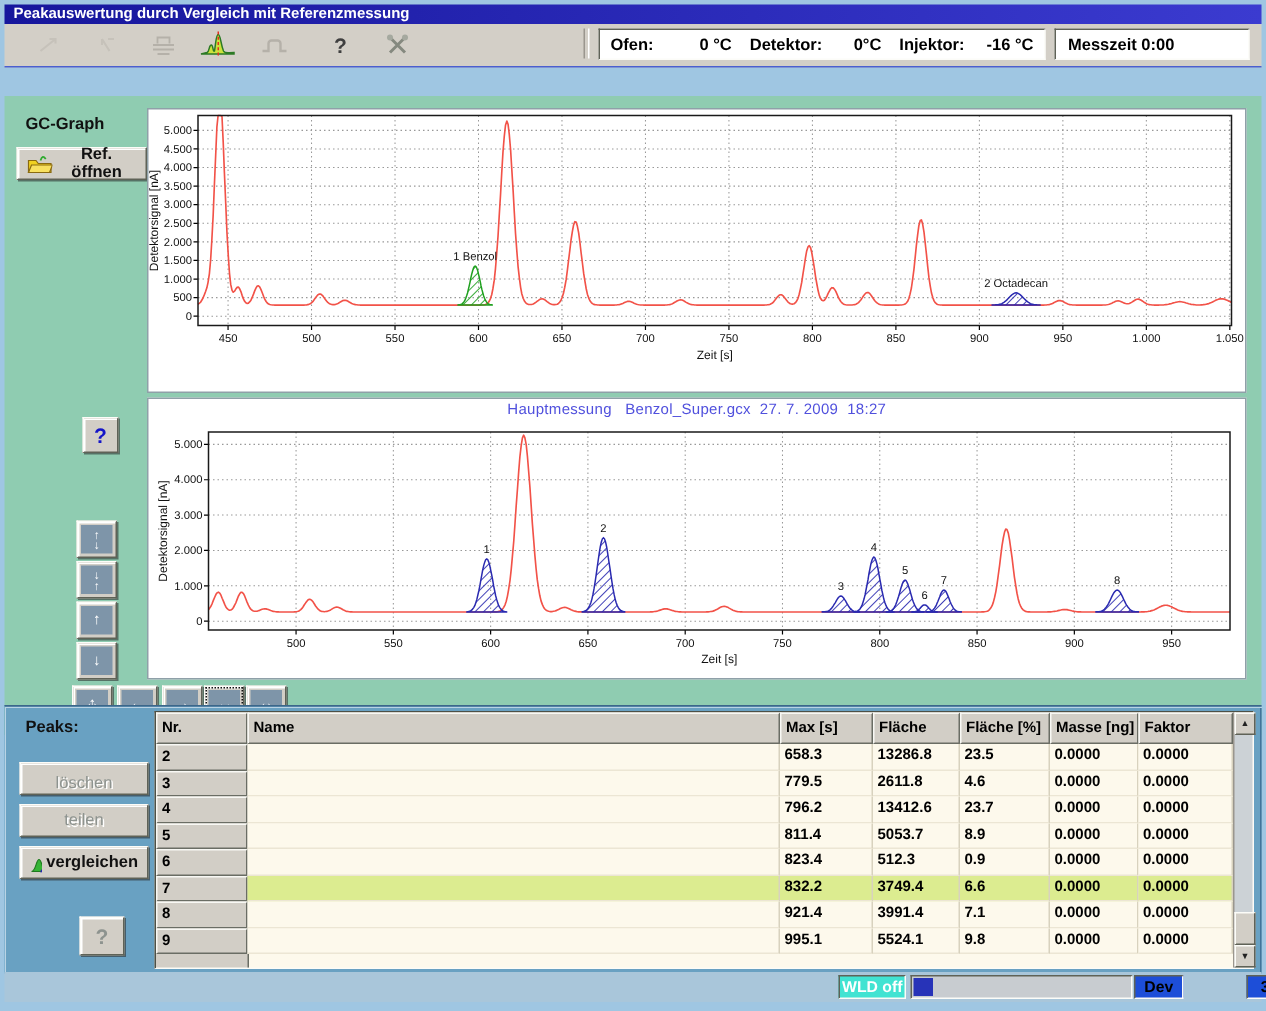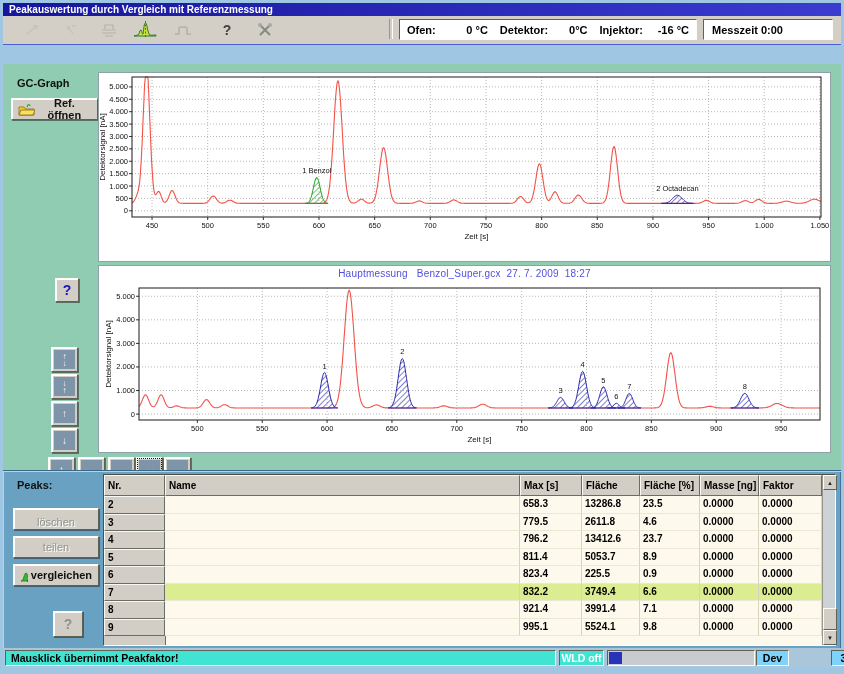--- a/index.html
+++ b/index.html
@@ -70,21 +70,21 @@
     border-color:#fcfcf8 #5f6257 #5f6257 #fcfcf8;box-sizing:border-box;font-size:6px;
     display:flex;align-items:center;justify-content:center;color:#222;padding:0;}
   .sthumb{position:absolute;left:0;bottom:15px;width:14px;height:22px;background:#d2cec6;
     border:1px solid;border-color:#fcfcf8 #5f6257 #5f6257 #fcfcf8;box-sizing:border-box;}
   .statusbar{position:absolute;left:3px;top:648px;width:838px;height:20px;background:#a9c6da;}
   .sbox{position:absolute;top:2px;height:16px;border:1px solid;
     border-color:#5f6257 #fcfcf8 #fcfcf8 #5f6257;box-sizing:border-box;
     font-size:10.5px;font-weight:700;display:flex;align-items:center;}
   .cyan{background:#41e3d2;color:#000;}
   #wld-box{color:#fff;justify-content:center;}
-  .grayblue{background:#7dd3fc;color:#000;justify-content:center;}
+  .grayblue{background:#1d4ed8;color:#000;justify-content:center;}
   #prog-box{background:#c8ccd0;}
   #prog-fill{width:13px;height:12px;margin-left:1px;background:#2733b8;}
 </style>
 </head>
 <body>
 
 <div class="window">
 
   <div class="titlebar">
     <span>Peakauswertung durch Vergleich mit Referenzmessung</span>
@@ -485,21 +485,21 @@
               <div class="tcell c2">811.4</div>
               <div class="tcell c3">5053.7</div>
               <div class="tcell c4">8.9</div>
               <div class="tcell c5">0.0000</div>
               <div class="tcell c6">0.0000</div>
             </div>
             <div class="trow">
               <div class="tcell c0 nr">6</div>
               <div class="tcell c1"></div>
               <div class="tcell c2">823.4</div>
-              <div class="tcell c3">225.5</div>
+              <div class="tcell c3">512.3</div>
               <div class="tcell c4">0.9</div>
               <div class="tcell c5">0.0000</div>
               <div class="tcell c6">0.0000</div>
             </div>
             <div class="trow hl">
               <div class="tcell c0 nr">7</div>
               <div class="tcell c1"></div>
               <div class="tcell c2">832.2</div>
               <div class="tcell c3">3749.4</div>
               <div class="tcell c4">6.6</div>
@@ -532,23 +532,20 @@
       </div>
       <div class="vscroll">
         <button class="sbtn" style="top:0">▲</button>
         <div class="sthumb"></div>
         <button class="sbtn" style="bottom:0">▼</button>
       </div>
     </div>
   </div>
 
   <div class="statusbar">
-    <div class="sbox cyan" style="left:2px;width:551px;padding-left:5px">
-      <span>Mausklick übernimmt Peakfaktor!</span>
-    </div>
     <div class="sbox cyan" id="wld-box" style="left:556px;width:45px">
       <span>WLD off</span>
     </div>
     <div class="sbox" id="prog-box" style="left:604px;width:148px">
       <div id="prog-fill"></div>
     </div>
     <div class="sbox grayblue" style="left:753px;width:33px">
       <span>Dev</span>
     </div>
     <div class="sbox grayblue" style="left:828px;width:40px">

